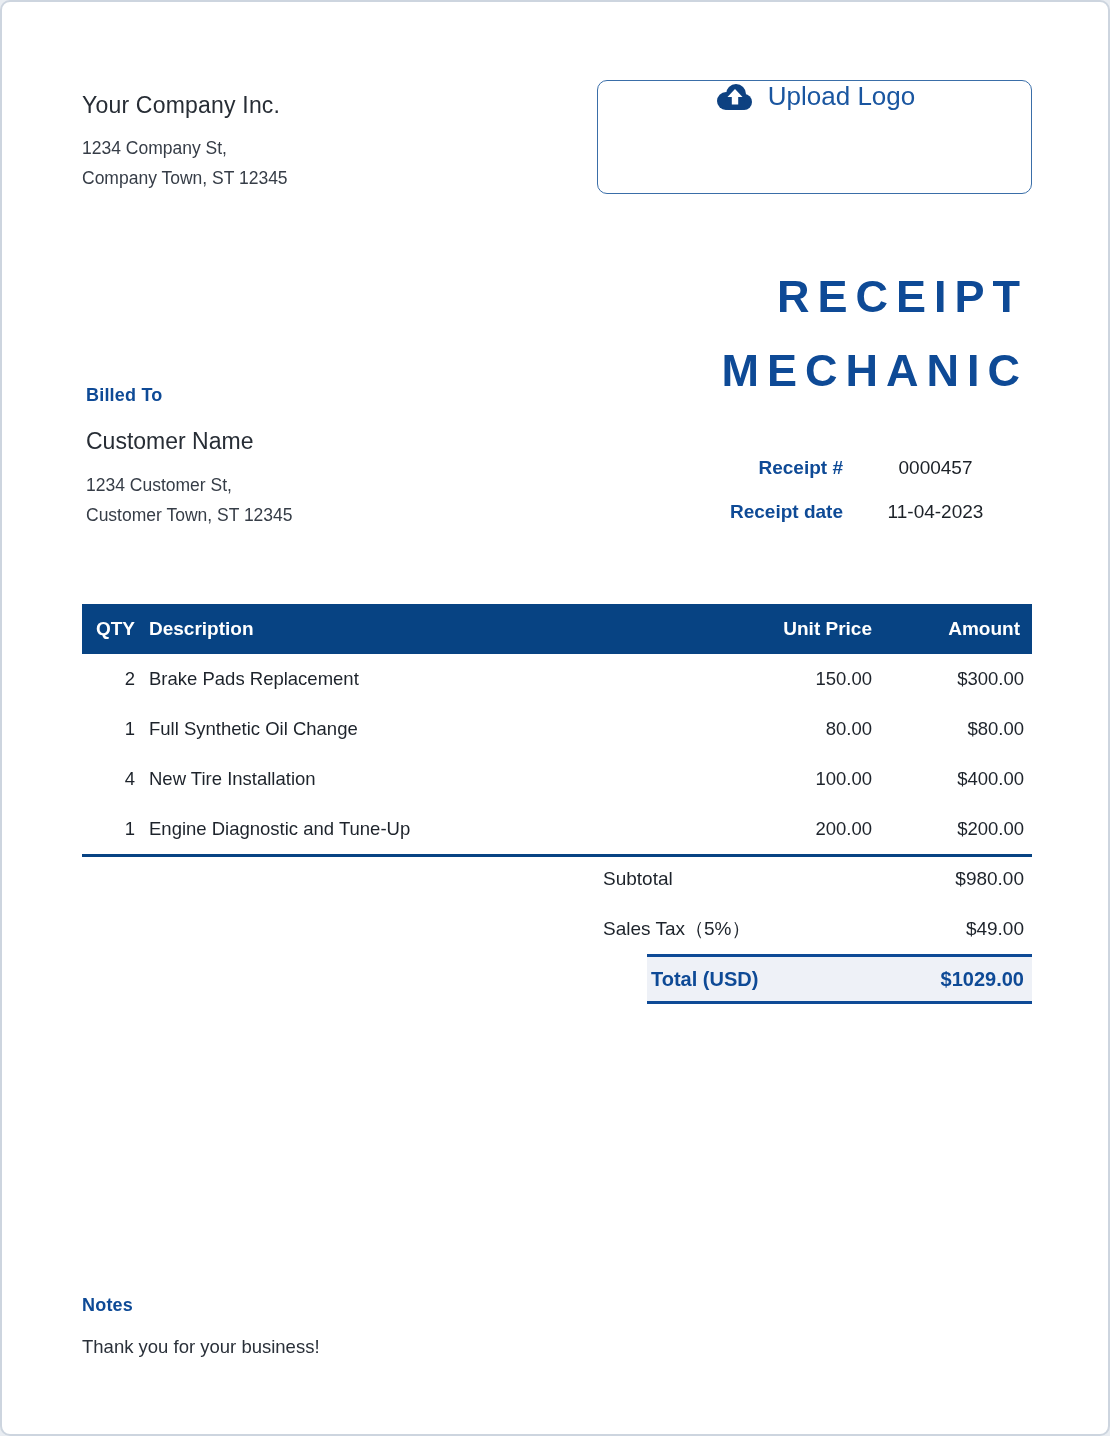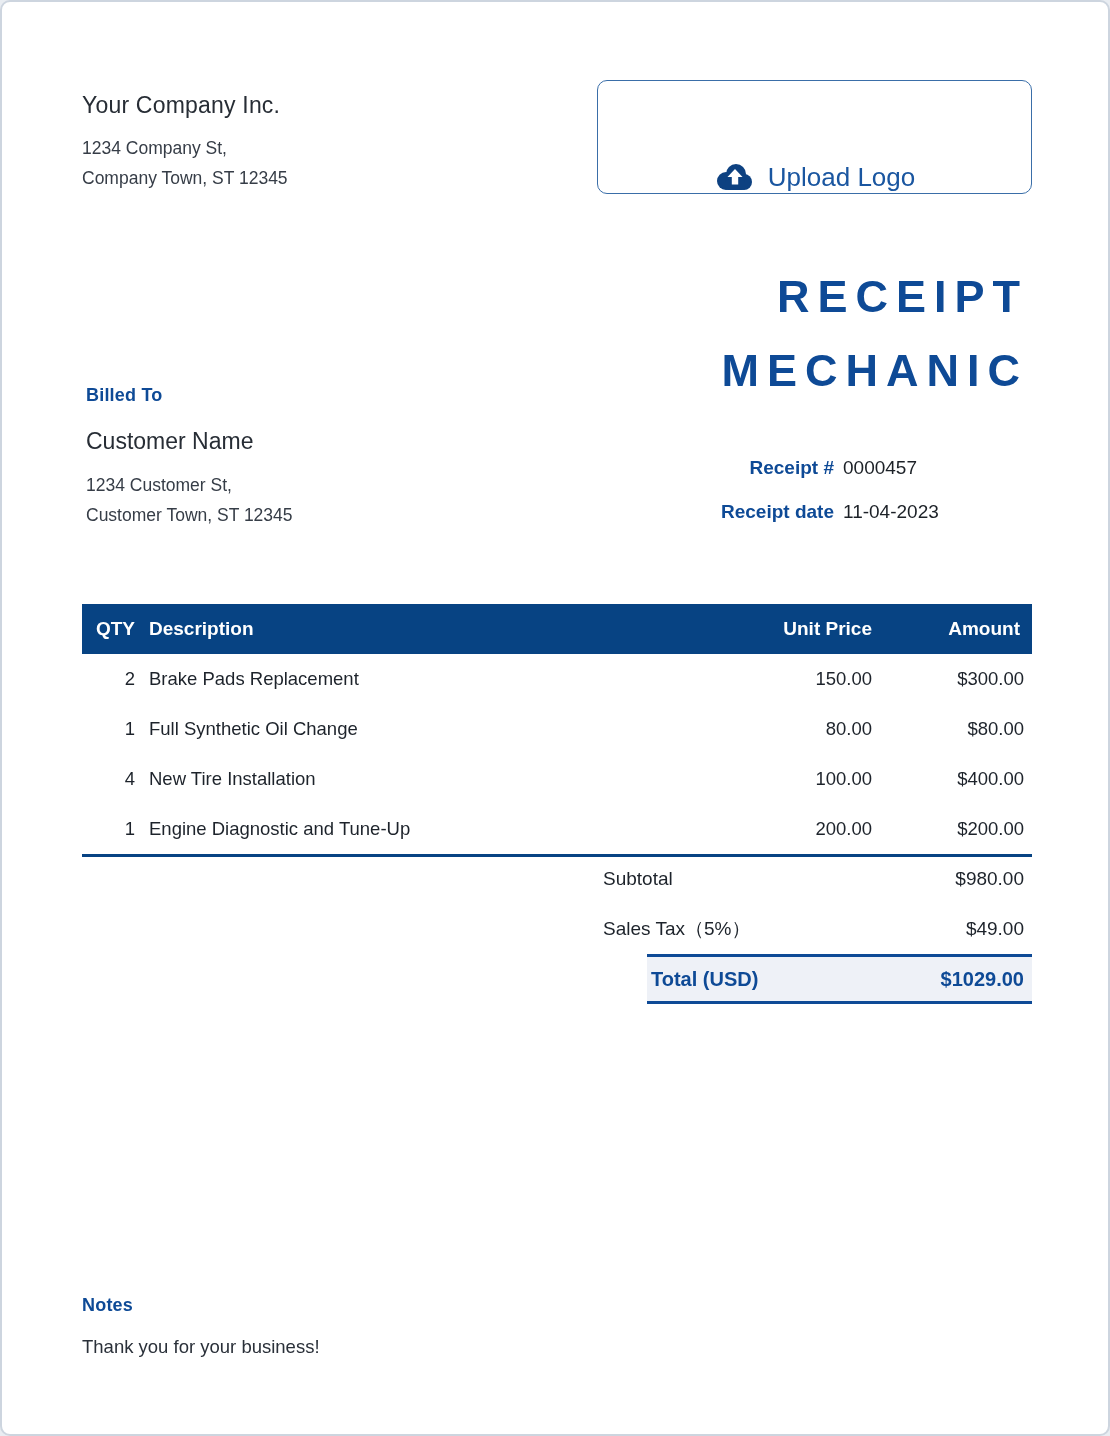--- a/index.html
+++ b/index.html
@@ -17,44 +17,44 @@
 
   
   .company { position: absolute; left: 80px; top: 90px; }
   .company-name { font-size: 23px; color: #272d35; font-weight: 400; letter-spacing: 0.2px; }
   .company-addr { margin-top: 14px; font-size: 17.5px; line-height: 30px; color: #363d47; }
 
   
   .upload-btn {
     position: absolute; left: 595px; top: 78px; width: 435px; height: 114px;
     border: 1px solid #3a6ea8; border-radius: 10px; background: #ffffff;
-    display: flex; align-items: flex-end; justify-content: center; gap: 14px;
+    display: flex; align-items: flex-start; justify-content: center; gap: 14px;
     cursor: pointer;
   }
   .upload-btn span.lbl { font-size: 26px; color: #1a56a0; }
   .upload-icon { width: 40px; height: 32px; display: inline-block; }
 
   
   .doc-title {
     position: absolute; right: 80px; top: 258px; text-align: right;
     color: #0e4a96; font-weight: 700; font-size: 45px;
     letter-spacing: 8px; line-height: 74px; white-space: nowrap;
   }
 
   
   .billed { position: absolute; left: 84px; top: 383px; }
   .section-label { font-size: 18px; font-weight: 700; color: #0e4a96; letter-spacing: 0.2px; }
   .billed-name { margin-top: 22px; font-size: 23px; color: #272d35; }
   .billed-addr { margin-top: 15px; font-size: 17.5px; line-height: 30px; color: #363d47; }
 
   
   .meta { position: absolute; right: 80px; top: 444px; width: 400px; }
-  .meta-row { display: flex; justify-content: flex-end; align-items: center; height: 44px; gap: 9px; }
+  .meta-row { display: flex; justify-content: flex-end; align-items: center; height: 44px; }
   .meta-label { font-size: 19px; font-weight: 700; color: #0e4a96; text-align: right; }
-  .meta-value { width: 185px; font-size: 19px; color: #1c2127; text-align: left; }
+  .meta-value { width: 185px; font-size: 19px; color: #1c2127; text-align: center; }
 
   
   .items { position: absolute; left: 80px; top: 602px; width: 950px; }
   .thead {
     background: #074383; color: #ffffff; height: 50px;
     display: flex; align-items: center; font-weight: 700; font-size: 19px;
   }
   .trow { display: flex; align-items: center; height: 50px; font-size: 18.5px; color: #1d232b; }
   .col-qty { width: 53px; text-align: right; flex: none; }
   .col-desc { flex: 1; padding-left: 14px; text-align: left; }

